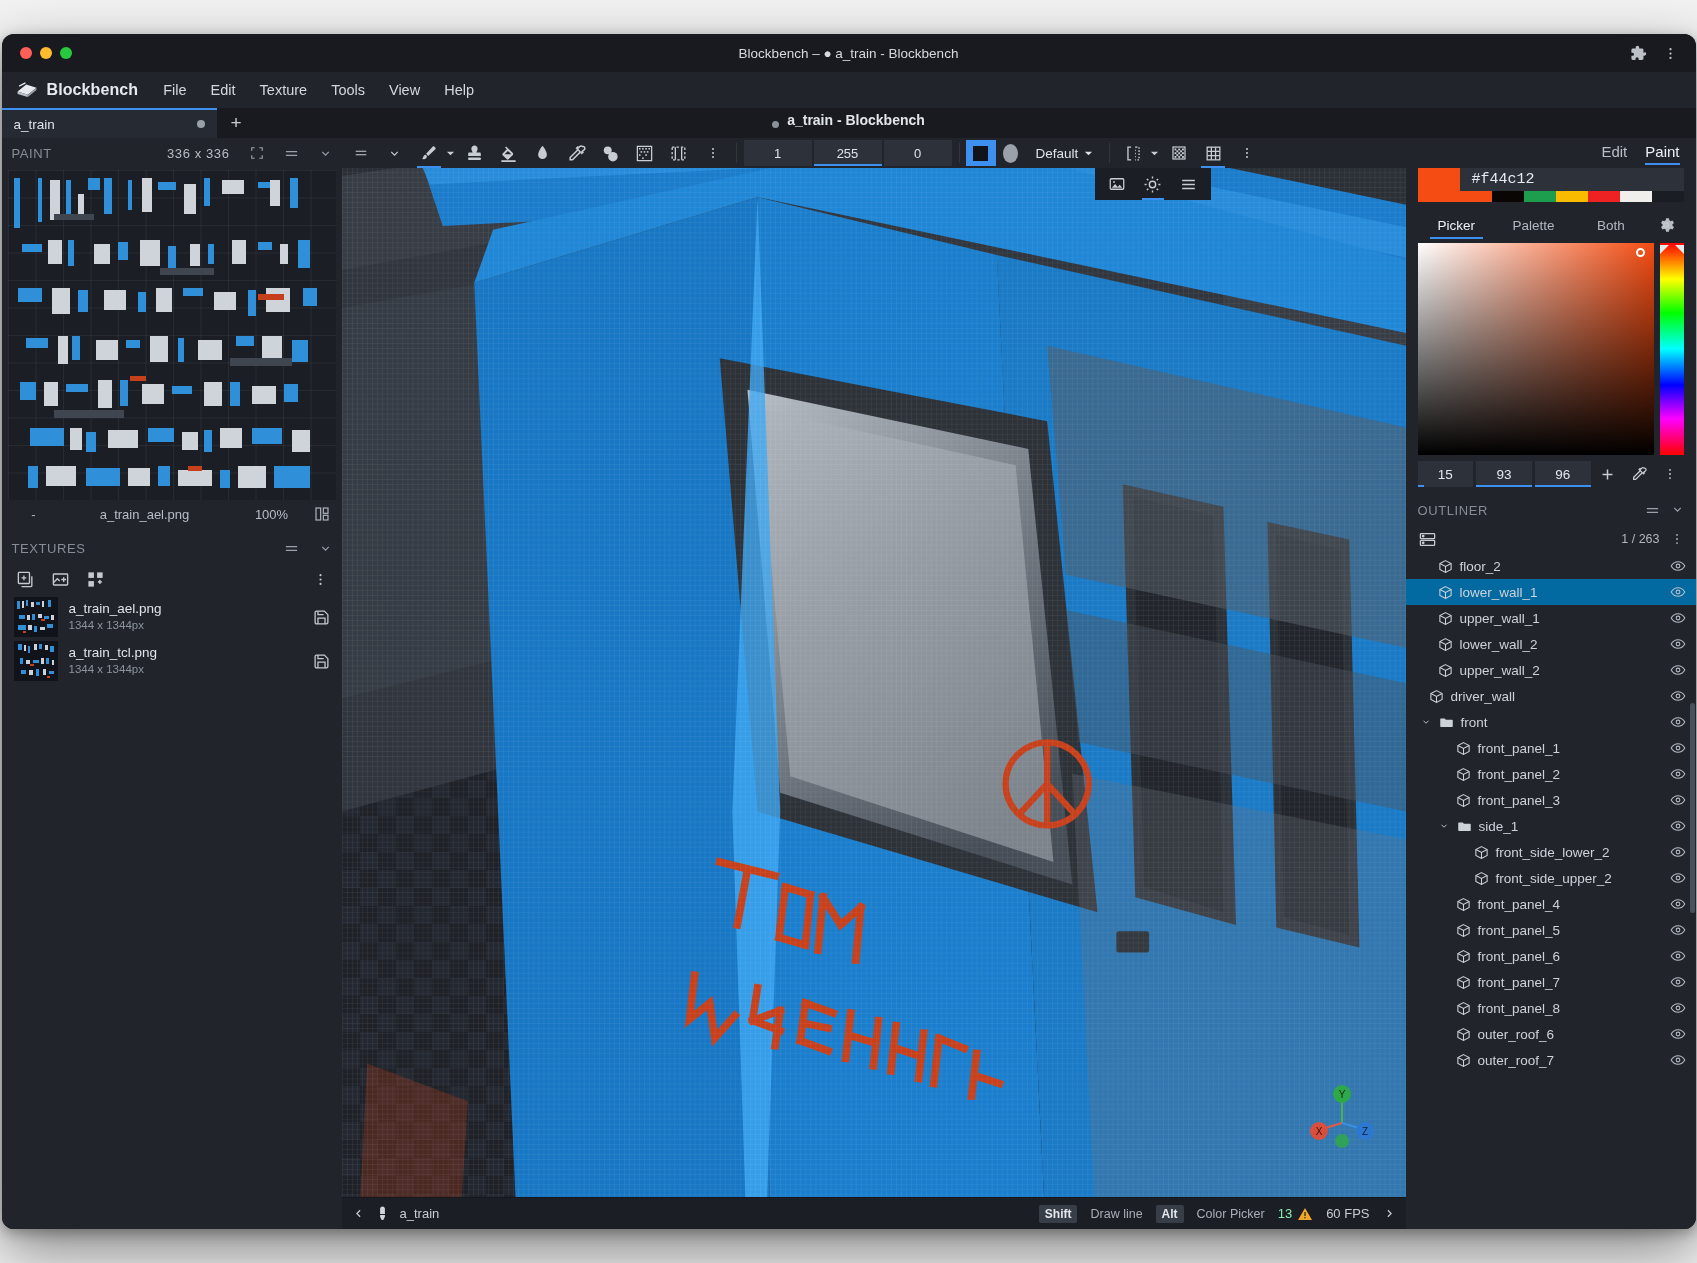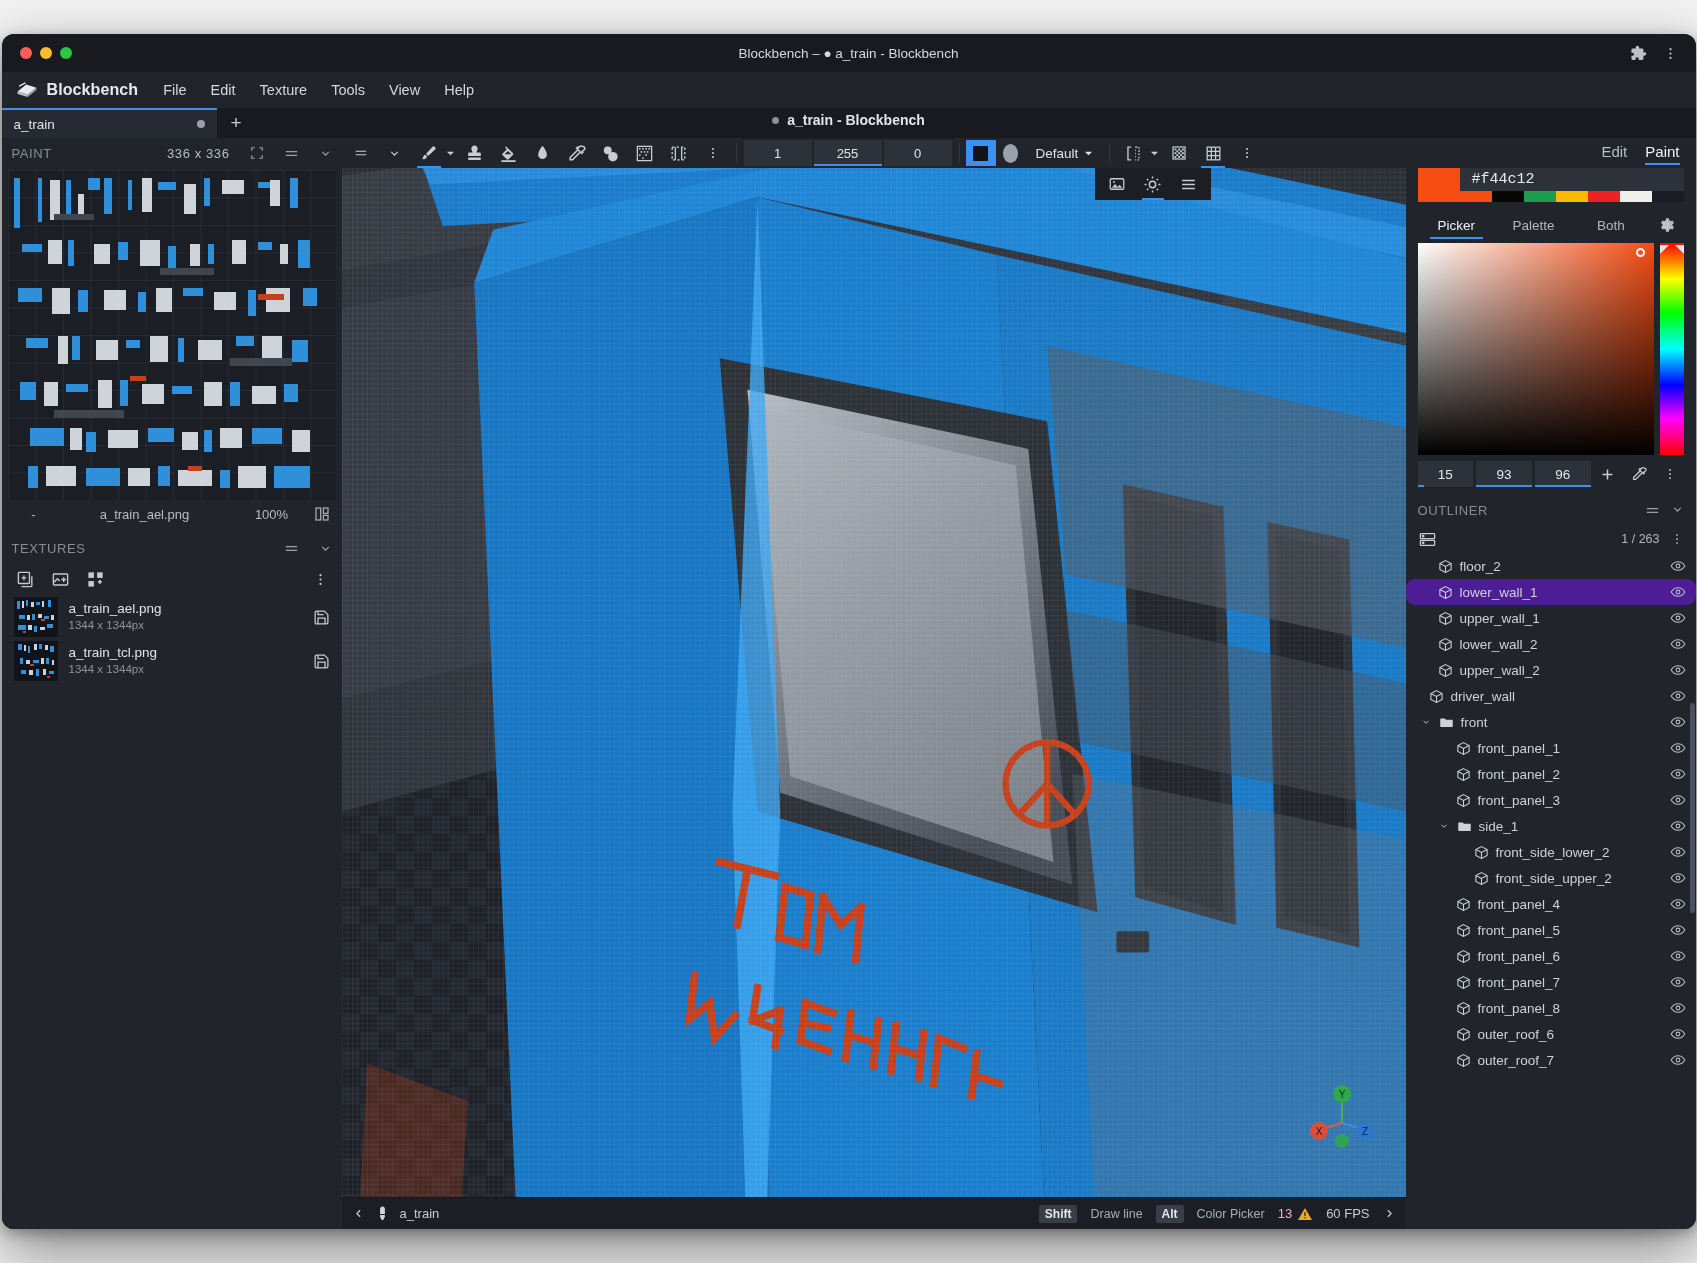--- a/index.html
+++ b/index.html
@@ -44,21 +44,21 @@
     height: 36px; background: #21252b; display: flex; align-items: center;
     padding-left: 10px; gap: 2px; flex: 0 0 36px; position: relative;
   }
   .brand { display: flex; align-items: center; gap: 9px; padding: 0 12px 0 4px; }
   .brand-name { color: #e6e9ed; font-size: 16px; font-weight: 600; letter-spacing: .1px; }
   .menu-item {
     color: #d4d8de; font-size: 14.5px; padding: 5px 11px; border-radius: 3px; cursor: default;
   }
   .doc-title {
     position: absolute; left: 0; right: 0; text-align: center; pointer-events: none;
-    color: #c8cdd4; font-size: 14px; display: flex; align-items: center; justify-content: center; gap: 8px;
+    color: #c8cdd4; font-size: 14px; display: flex; align-items: flex-end; justify-content: center; gap: 8px;
     top: 40px;
   }
   .doc-title .bullet { width: 7px; height: 7px; border-radius: 50%; background: #8b9199; display: inline-block; }
   .doc-title b { font-weight: 600; color: #e2e6eb; }
 
   
   .tabbar { height: 30px; background: #181a1f; display: flex; align-items: stretch; flex: 0 0 30px; }
   .tab {
     width: 215px; background: #262b33; display: flex; align-items: center;
     padding: 0 12px; position: relative; border-top: 2px solid #3e90f0;
@@ -167,21 +167,21 @@
     height: 32px; background: #1b1e24; display: flex; align-items: center;
     padding: 0 10px; gap: 9px; flex: 0 0 32px; border-top: 1px solid #15171c;
   }
   .sb-left { display: flex; align-items: center; gap: 9px; color: #c8cdd4; font-size: 13px; }
   .sb-right { margin-left: auto; display: flex; align-items: center; gap: 13px; }
   .kbd {
     background: #383e48; color: #e4e8ed; font-size: 12px; padding: 2px 6px; border-radius: 2px;
     font-weight: 600;
   }
   .sb-hint { color: #a8aeb6; font-size: 12.5px; }
-  .warn { color: #f9a8d4; font-size: 13px; display: flex; align-items: center; gap: 5px; }
+  .warn { color: #86efac; font-size: 13px; display: flex; align-items: center; gap: 5px; }
   .fps { color: #c8cdd4; font-size: 13px; }
   .sb-arrow { color: #c8cdd4; font-size: 13px; }
 
   
   .right { width: 290px; flex: 0 0 290px; background: #21252b; display: flex; flex-direction: column; }
   .edit-paint {
     height: 30px; display: flex; align-items: center; justify-content: flex-end;
     gap: 18px; padding: 0 16px; flex: 0 0 30px;
   }
   .ep { color: #b9bfc7; font-size: 15px; position: relative; padding-bottom: 3px; }
@@ -245,21 +245,21 @@
   .outliner-bar {
     height: 28px; display: flex; align-items: center; padding: 0 12px; color: #c8cdd4; font-size: 12.5px;
   }
   .outliner-bar .cnt { margin-left: auto; color: #b0b6bd; }
   .outliner-bar .dots { margin-left: 10px; color: #b0b6bd; }
   .tree { flex: 1; overflow: hidden; position: relative; }
   .node {
     height: 26px; display: flex; align-items: center; gap: 7px; padding-right: 10px;
     color: #cdd2d9; font-size: 13.5px; position: relative;
   }
-  .node.sel { background: #4c1d95; border-radius: 9px; }
+  .node.sel { background: #0369a1; }
   .node .eye { margin-left: auto; color: #b6bcc4; }
   .node .chev { width: 12px; display: inline-flex; align-items: center; justify-content: center; color: #b6bcc4; font-size: 9px; }
   .scrollbar-v {
     position: absolute; right: 1px; top: 150px; width: 5px; height: 210px;
     background: #4a515c; border-radius: 3px;
   }
   svg { display: block; }
 </style>
 </head>
 <body>

